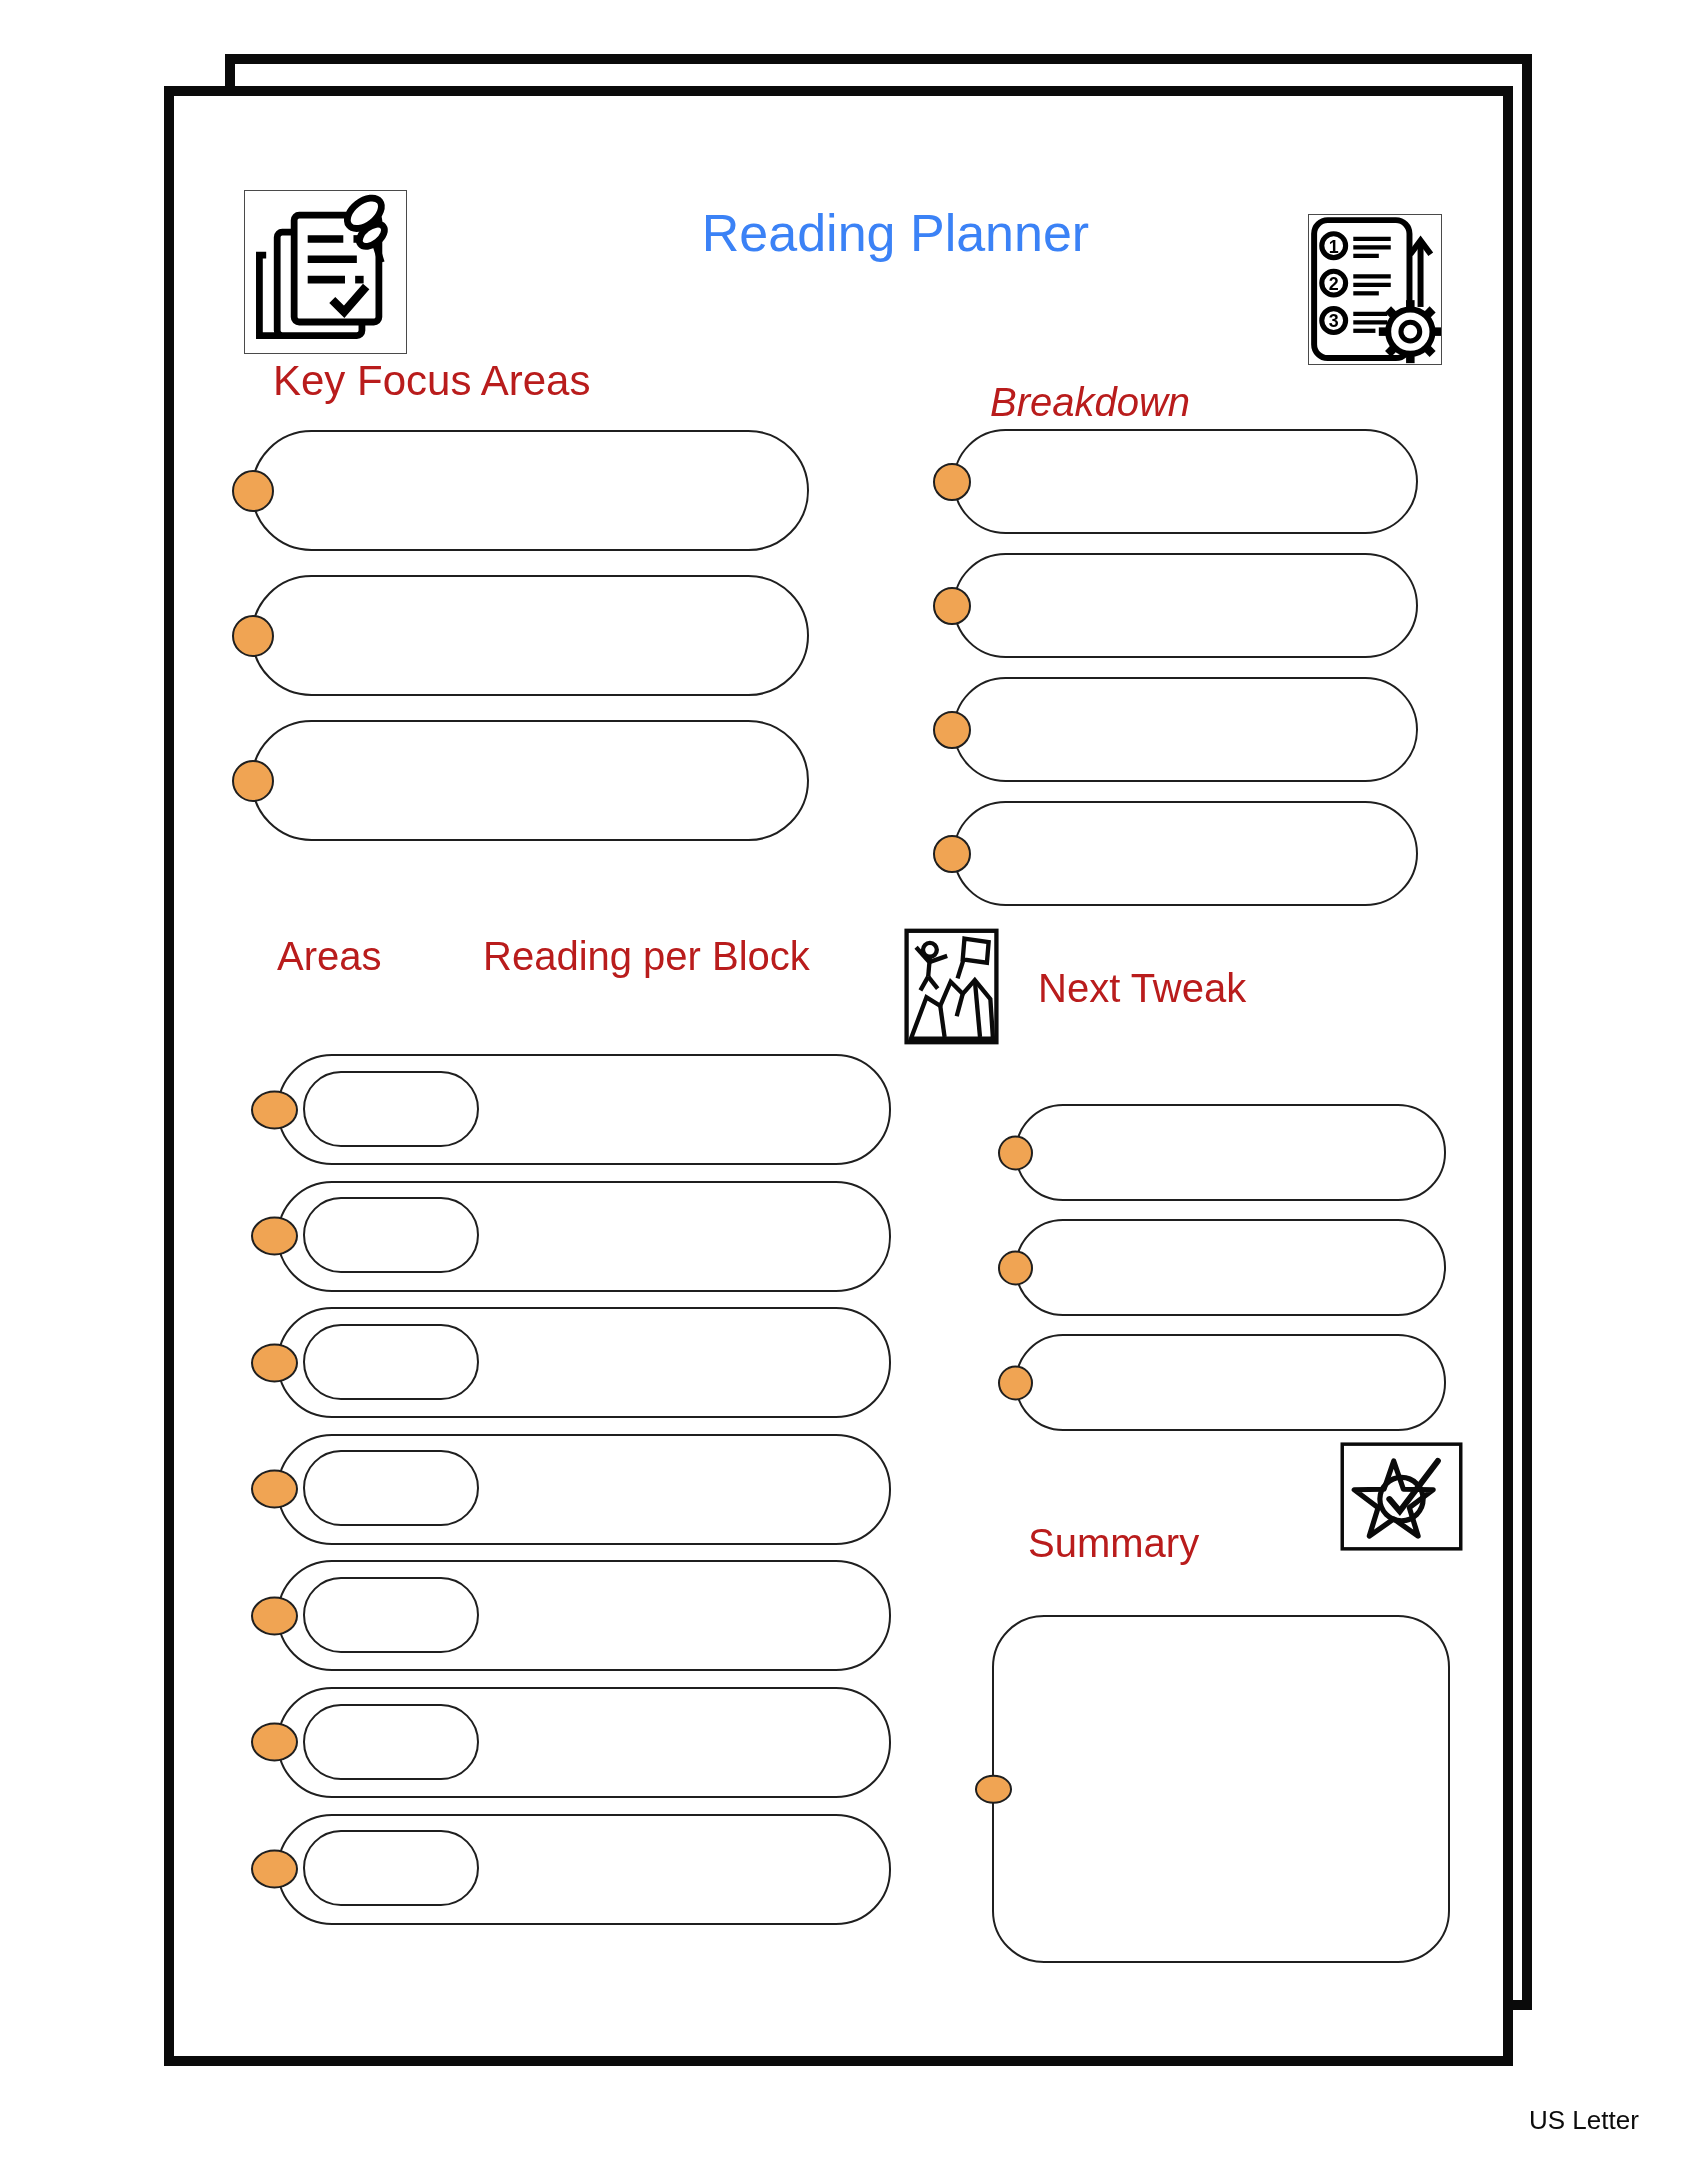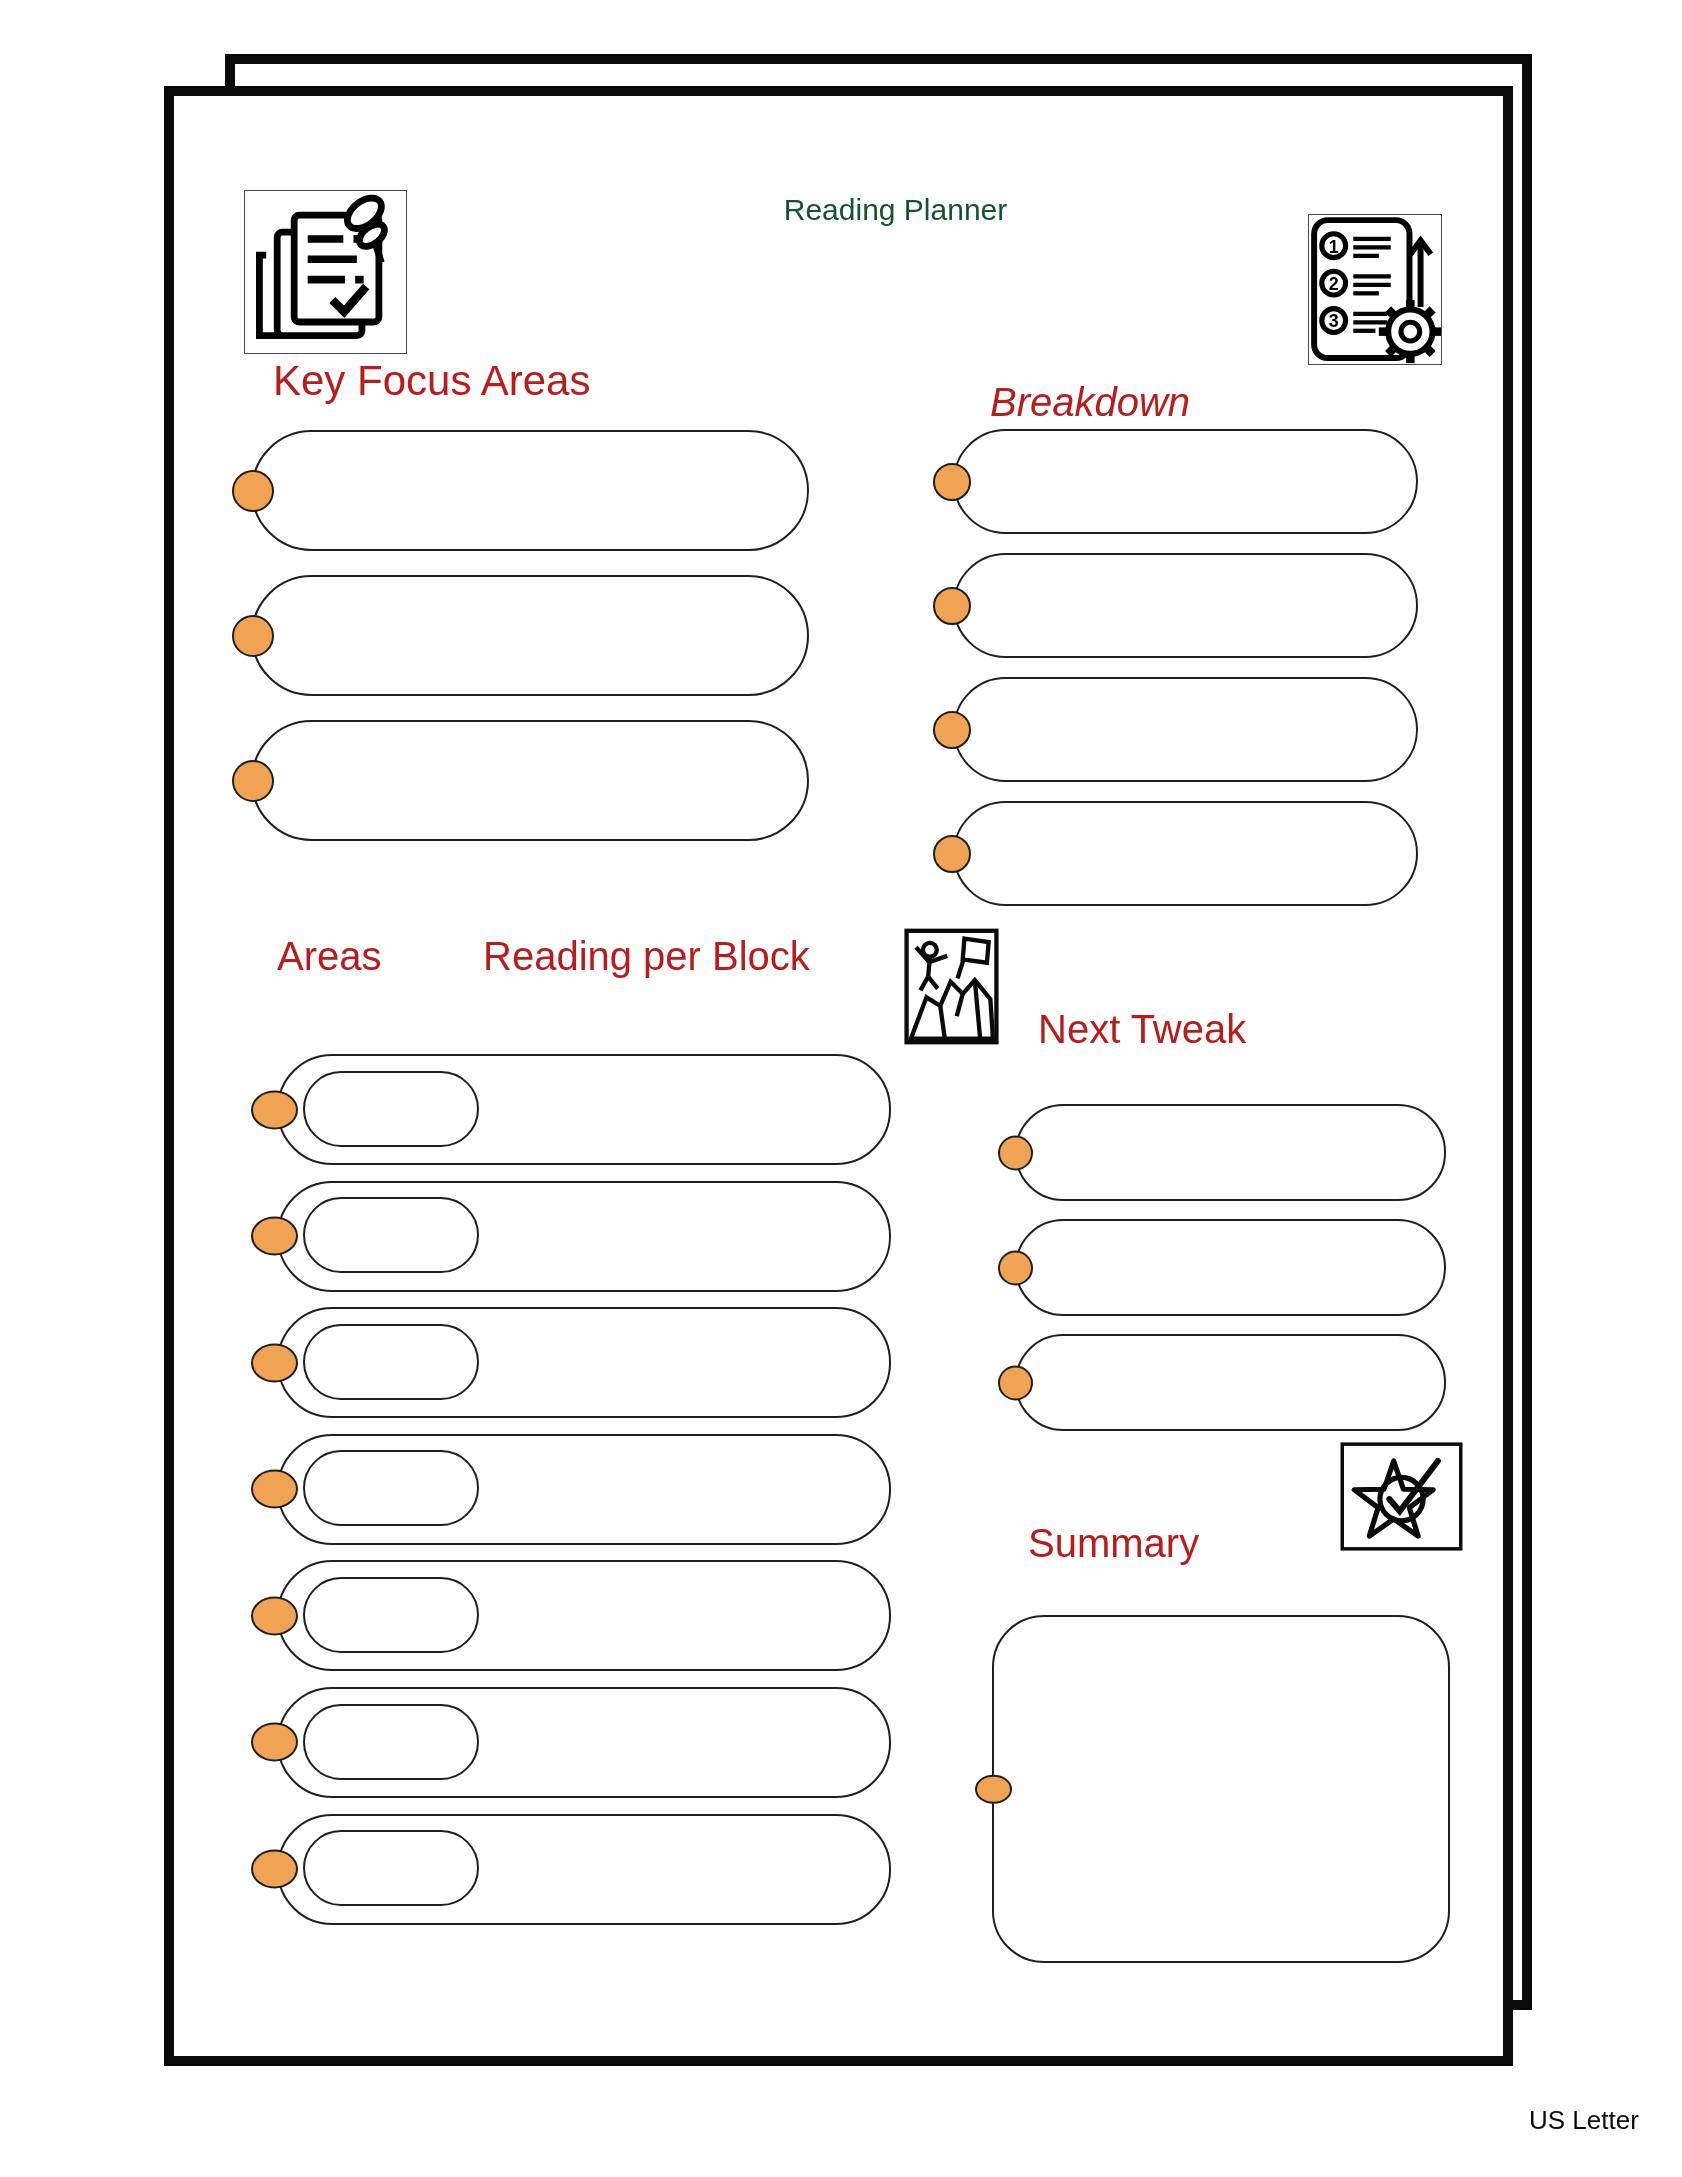--- a/index.html
+++ b/index.html
@@ -4,21 +4,21 @@
 <style>
   * { margin:0; padding:0; box-sizing:border-box; }
   body { background:#ffffff; font-family:"Liberation Sans", sans-serif; }
   .canvas { position:relative; width:1683px; height:2177px; background:#ffffff; overflow:hidden; color:#111; }
 
   
   .back-page  { position:absolute; left:225px; top:54px;  width:1307px; height:1956px; border:10.4px solid #0a0a0a; background:#ffffff; }
   .main-page  { position:absolute; left:164px; top:86px; width:1349px; height:1980px; border:10.4px solid #0a0a0a; background:#ffffff; }
 
   .label { position:absolute; font-size:40px; line-height:1.1; color:#b91c1c; white-space:nowrap; }
-  .title { position:absolute; left:636px; top:193px; width:519px; text-align:center; font-size:30px; line-height:1.1; color:#14532d; }
+  .title { position:absolute; left:636px; top:205px; width:519px; text-align:center; font-size:52px; line-height:1.1; color:#3b82f6; }
   .footer-note { position:absolute; left:1529px; top:2105px; font-size:26px; color:#0c0c0c; }
 
   .icon-box { position:absolute; background:#fff; }
   .icon-box svg { display:block; width:100%; height:100%; }
   #icon-notes   { left:244px;  top:190px;  width:163px; height:164px; border:1.7px solid #4a4a4a; }
   #icon-listgear{ left:1308px; top:214px;  width:134px; height:151px; border:1.7px solid #4a4a4a; }
   #icon-climber { left:904px; top:928px; width:95px; height:117px; }
   #icon-star    { left:1340px; top:1442px; width:123px; height:109px; }
 
   
@@ -44,21 +44,21 @@
   .dot-nt  { width:35px; height:35px; left:-19px; }
 
   #summary-list { left:992px; top:1615px; }
   .summary-box { width:458px; height:348px; border-radius:52px; }
   .dot-summary { width:37px; height:28.5px; left:-19px; }
 
   #label-key-focus { left:273px;  top:358px; font-size:42px; }
   #label-breakdown { left:990px; top:380px;font-style:italic; }
   #label-blocks    { left:277px;  top:934px; }
   #label-action    { left:483px;  top:934px; }
-  #label-next-tweak{ left:1038px; top:1007px; }
+  #label-next-tweak{ left:1038px; top:966px; }
   #label-summary   { left:1028px; top:1521px;text-align:center; }
 </style>
 </head>
 <body>
 
 <div class="canvas">
 
   <div class="back-page"></div>
   <div class="main-page"></div>
 

